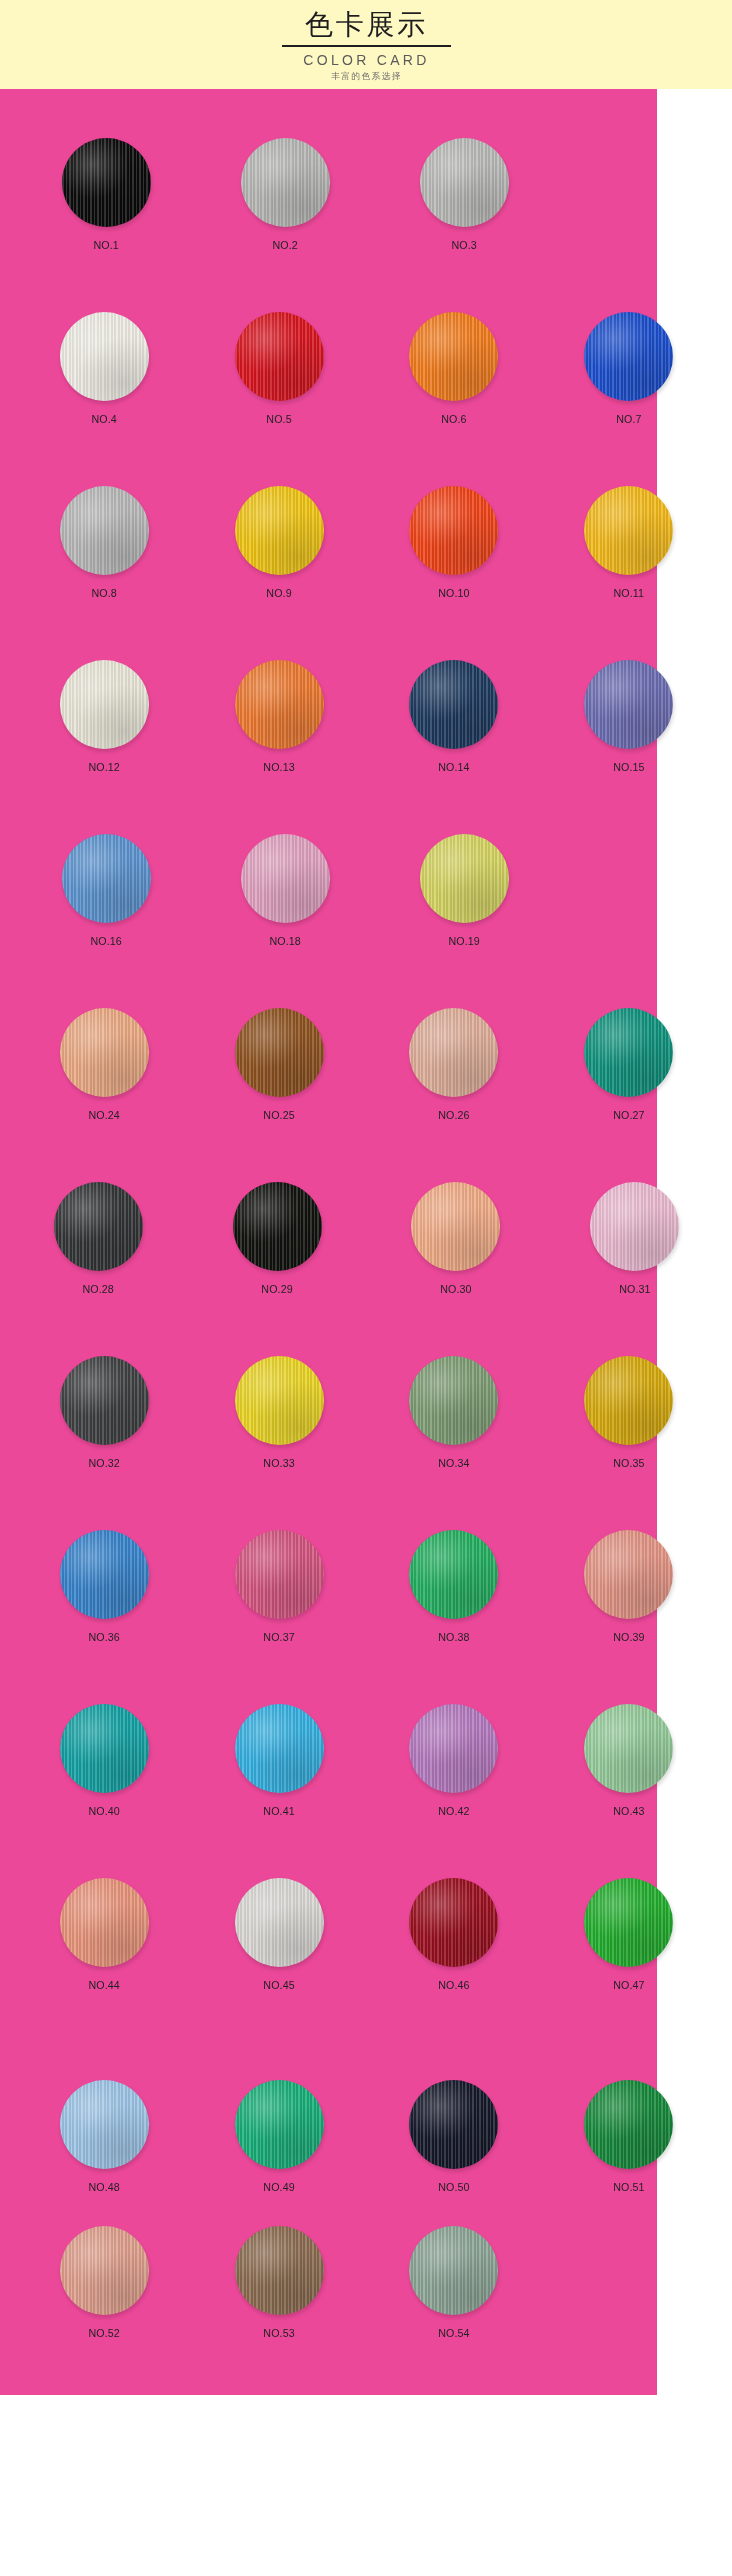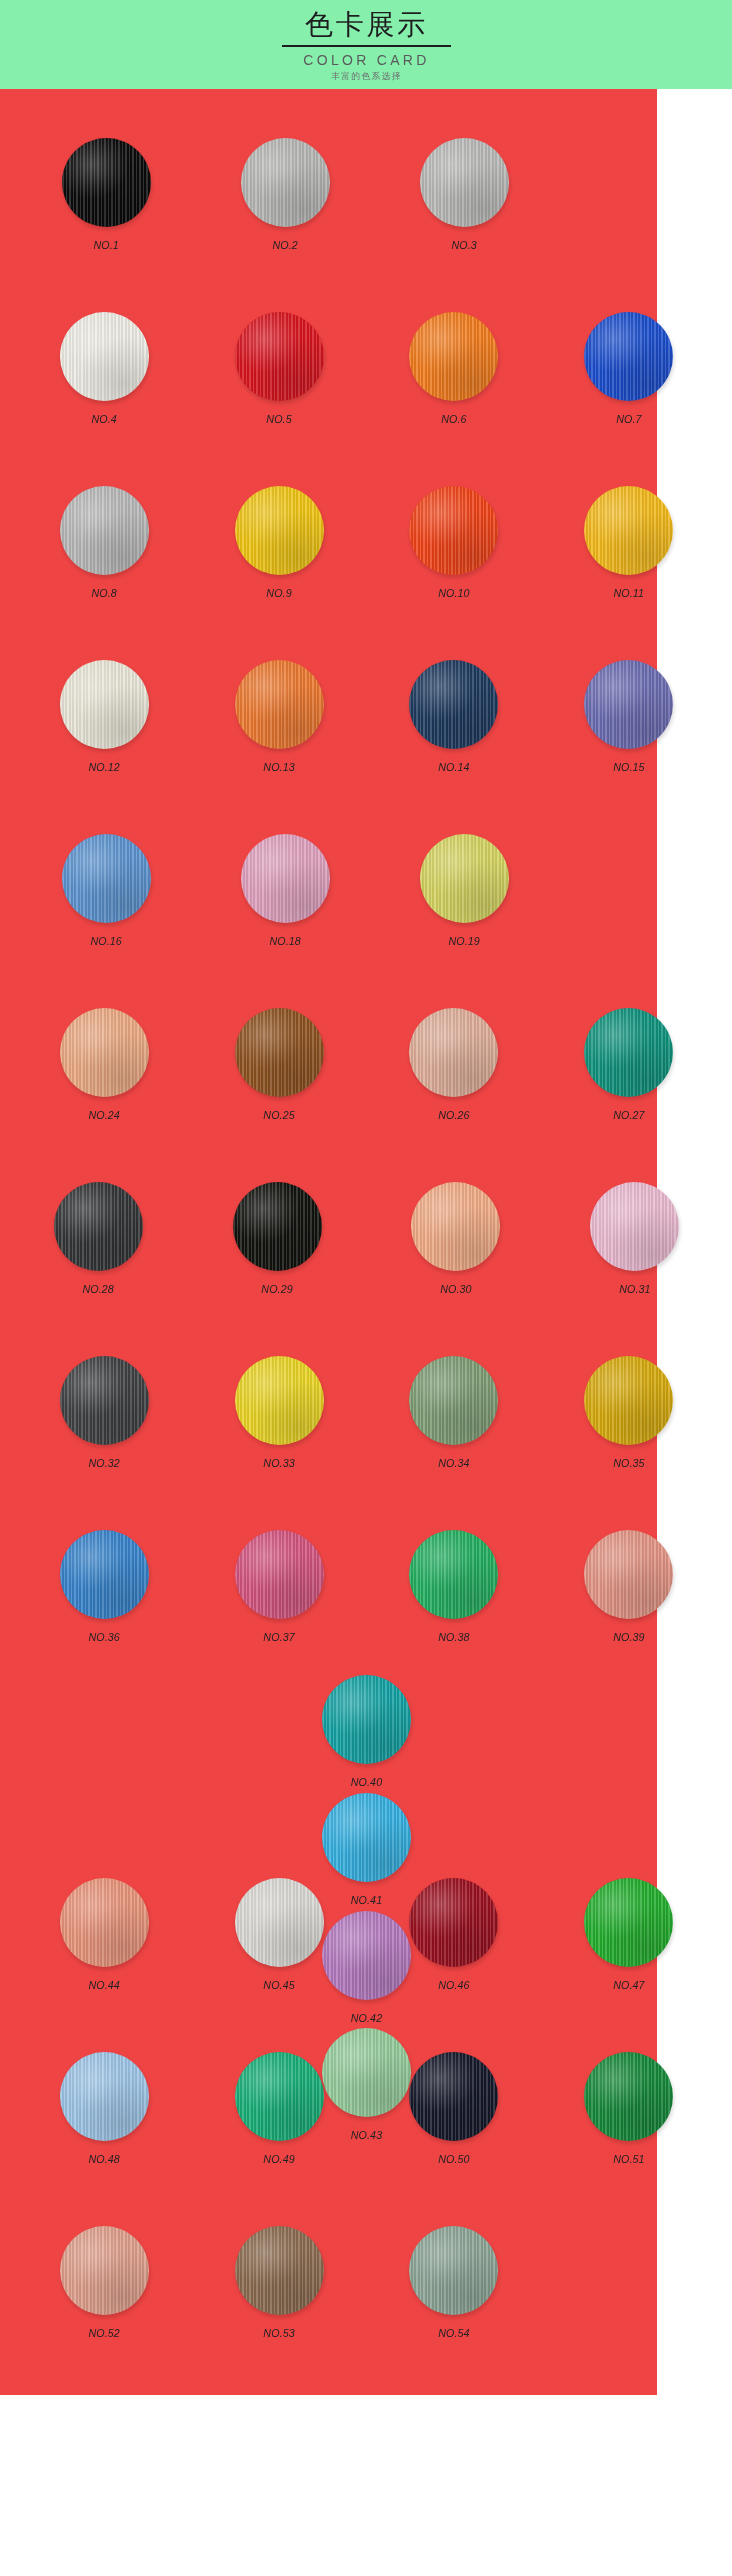--- a/index.html
+++ b/index.html
@@ -14,21 +14,21 @@
     width: 733px;
     height: 2576px;
     overflow: hidden;
     position: relative;
   }
 
   
   .header {
     width: 733px;
     height: 89px;
-    background: #86efac;
+    background: #fef9c3;
     position: relative;
     display: flex;
     flex-direction: column;
     align-items: center;
     justify-content: flex-start;
     padding-top: 5.6px;
   }
 
   .header-title {
     font-size: 28px;
@@ -60,24 +60,23 @@
     line-height: 12px;
     letter-spacing: 1.3px;
     color: #6b6b6d;
     margin-top: 0.9px;
     font-family: "DejaVu Sans", "Liberation Sans", sans-serif;
   }
 
   
   .swatch-board {
     width: 657px;
-    background: #ef4444;
+    background: #ec4899;
     padding: 20.4px 0 24px 0;
     position: relative;
-    font-style: italic;
   }
 
   .swatch-row {
     display: flex;
     width: 733px;
     padding: 0 16.7px;
   }
 
   .swatch-cell {
     width: 179px;
@@ -299,21 +298,21 @@
       </div>
       <div class="swatch-cell">
         <div class="swatch-disc" style="background: rgb(35, 173, 95);"></div>
         <div class="swatch-label">NO.38</div>
       </div>
       <div class="swatch-cell">
         <div class="swatch-disc" style="background: rgb(224, 147, 131);"></div>
         <div class="swatch-label">NO.39</div>
       </div>
     </div>
-    <div class="swatch-row" style="height: 174px; align-items: center; flex-direction: column;">
+    <div class="swatch-row" style="height: 174px; align-items: center;">
       <div class="swatch-cell">
         <div class="swatch-disc" style="background: rgb(20, 160, 162);"></div>
         <div class="swatch-label">NO.40</div>
       </div>
       <div class="swatch-cell">
         <div class="swatch-disc" style="background: rgb(53, 174, 222);"></div>
         <div class="swatch-label">NO.41</div>
       </div>
       <div class="swatch-cell">
         <div class="swatch-disc" style="background: rgb(178, 120, 189);"></div>
@@ -335,21 +334,21 @@
       </div>
       <div class="swatch-cell">
         <div class="swatch-disc" style="background: rgb(153, 16, 31);"></div>
         <div class="swatch-label">NO.46</div>
       </div>
       <div class="swatch-cell">
         <div class="swatch-disc" style="background: rgb(34, 172, 45);"></div>
         <div class="swatch-label">NO.47</div>
       </div>
     </div>
-    <div class="swatch-row" style="height: 174px; align-items: center;">
+    <div class="swatch-row" style="height: 174px; align-items: flex-end;">
       <div class="swatch-cell">
         <div class="swatch-disc" style="background: rgb(156, 195, 228);"></div>
         <div class="swatch-label">NO.48</div>
       </div>
       <div class="swatch-cell">
         <div class="swatch-disc" style="background: rgb(24, 173, 119);"></div>
         <div class="swatch-label">NO.49</div>
       </div>
       <div class="swatch-cell">
         <div class="swatch-disc" style="background: rgb(22, 25, 42);"></div>

